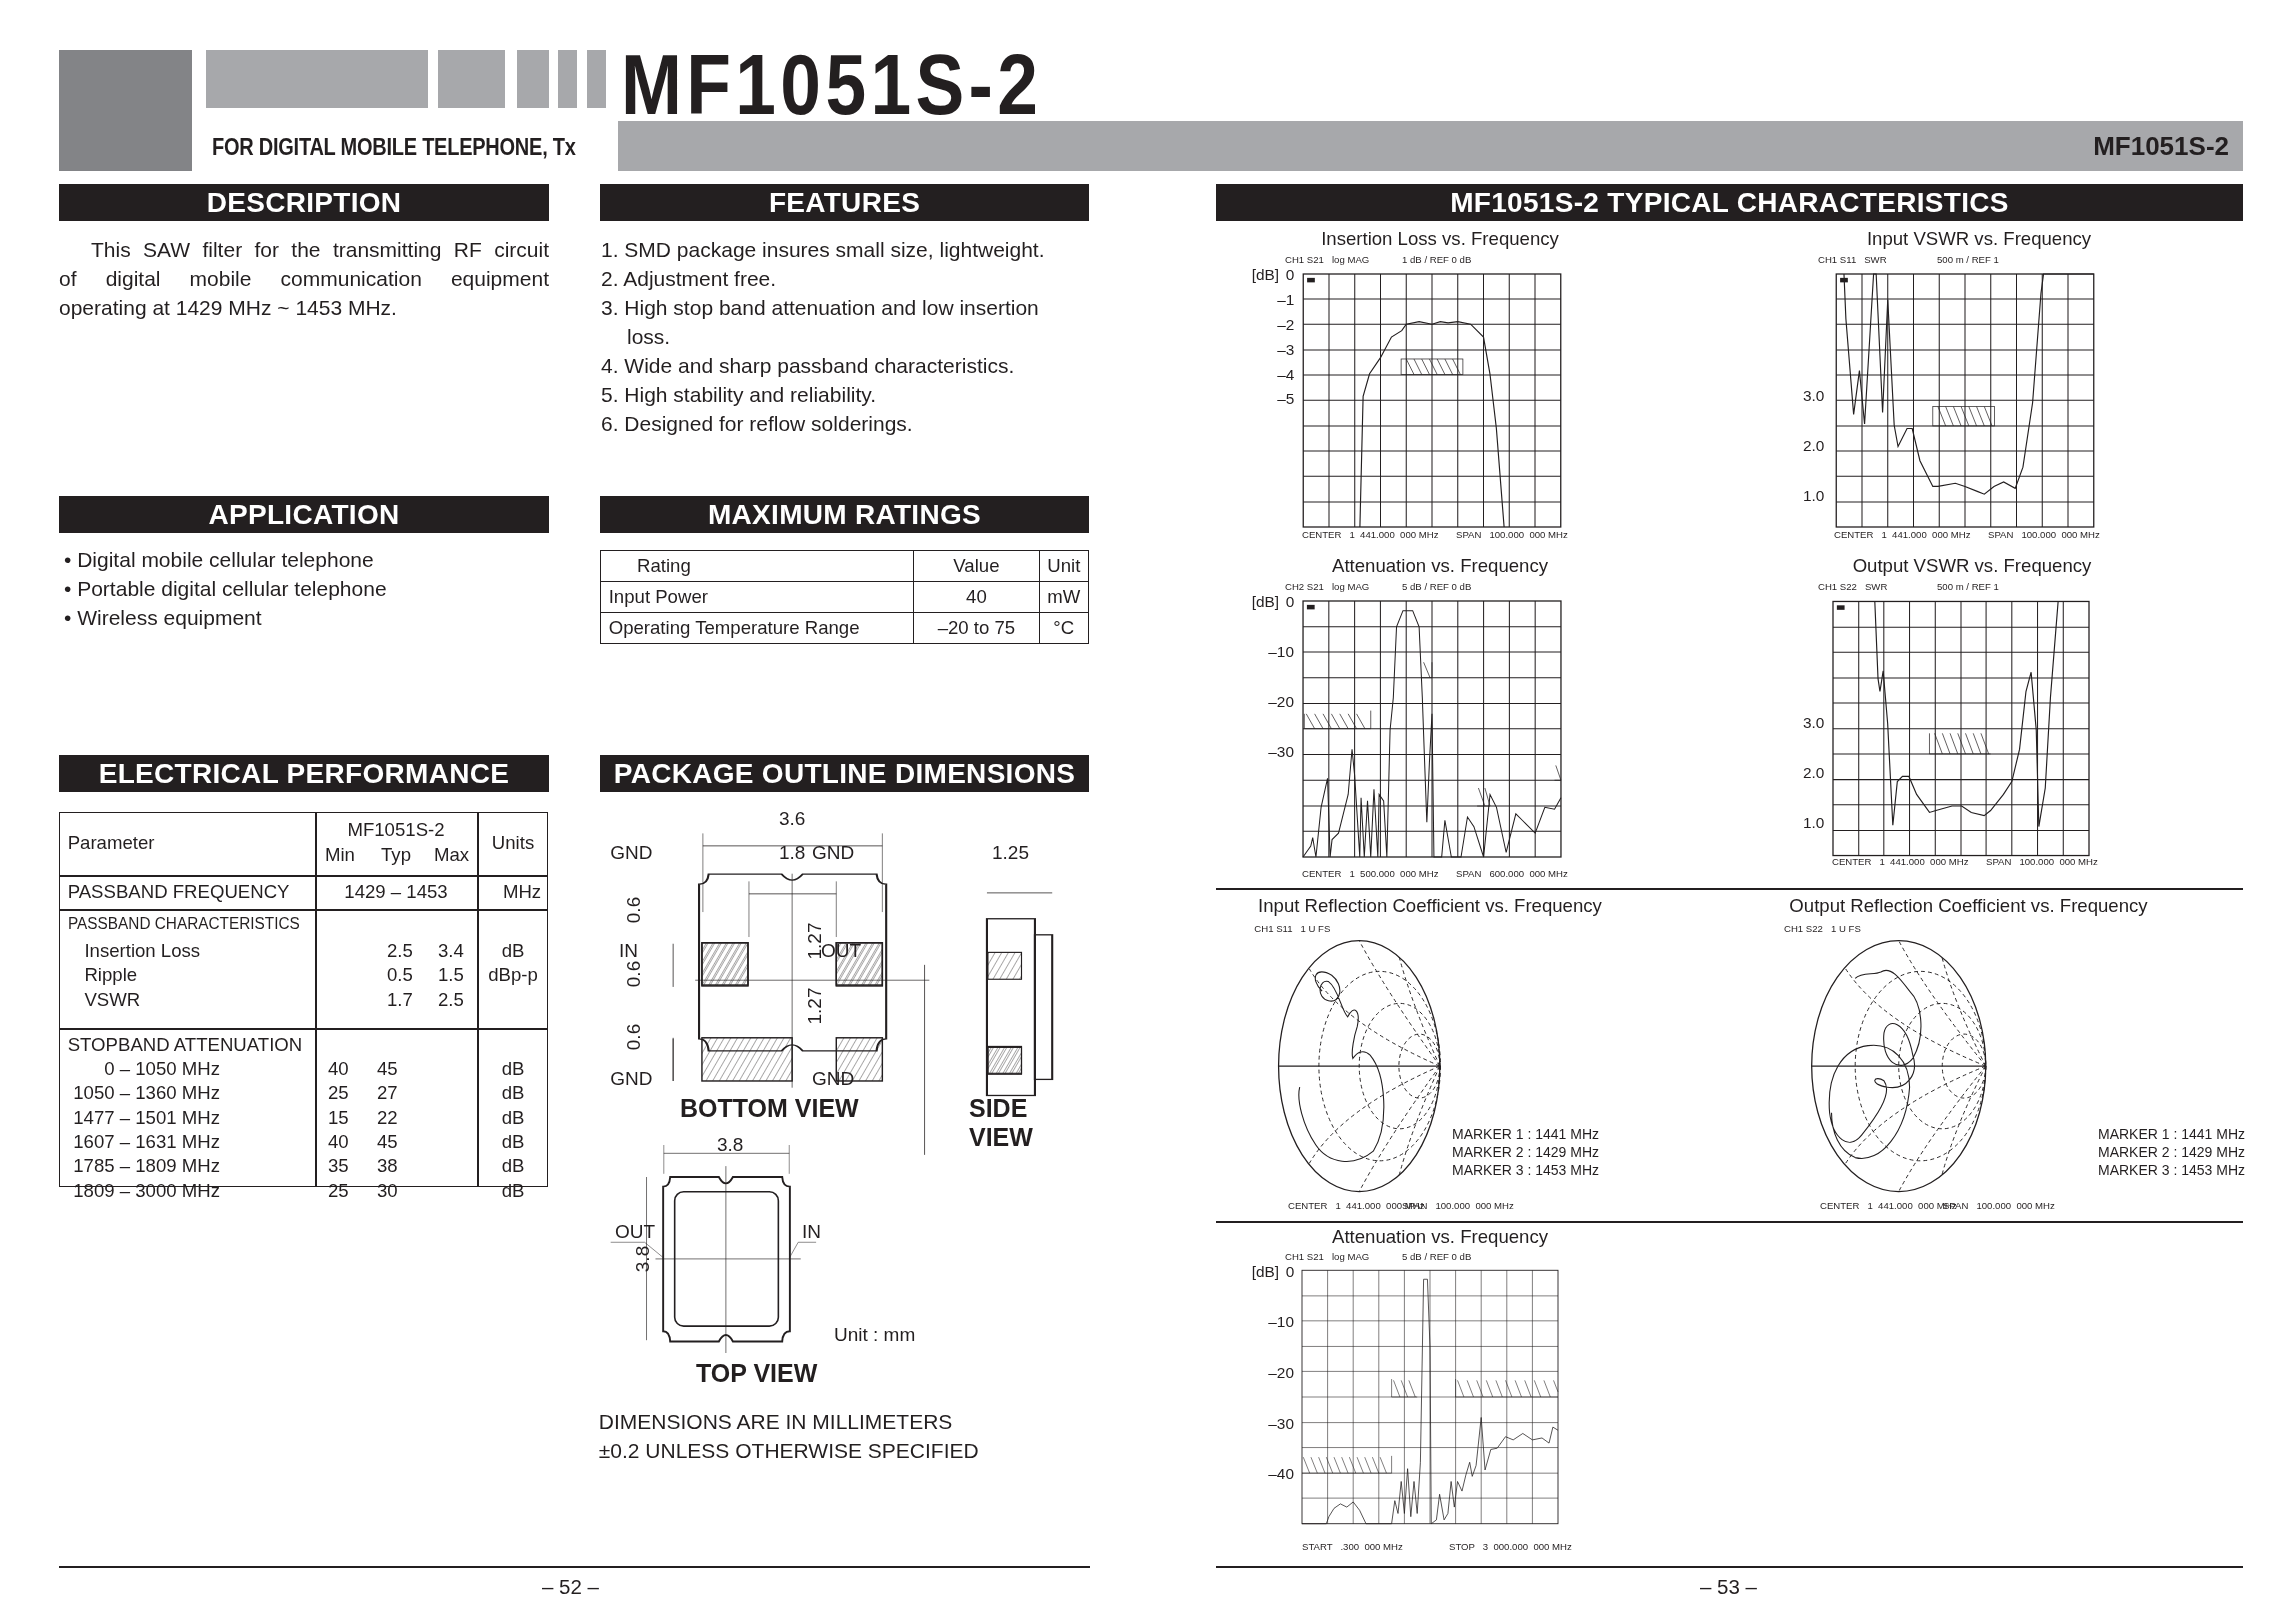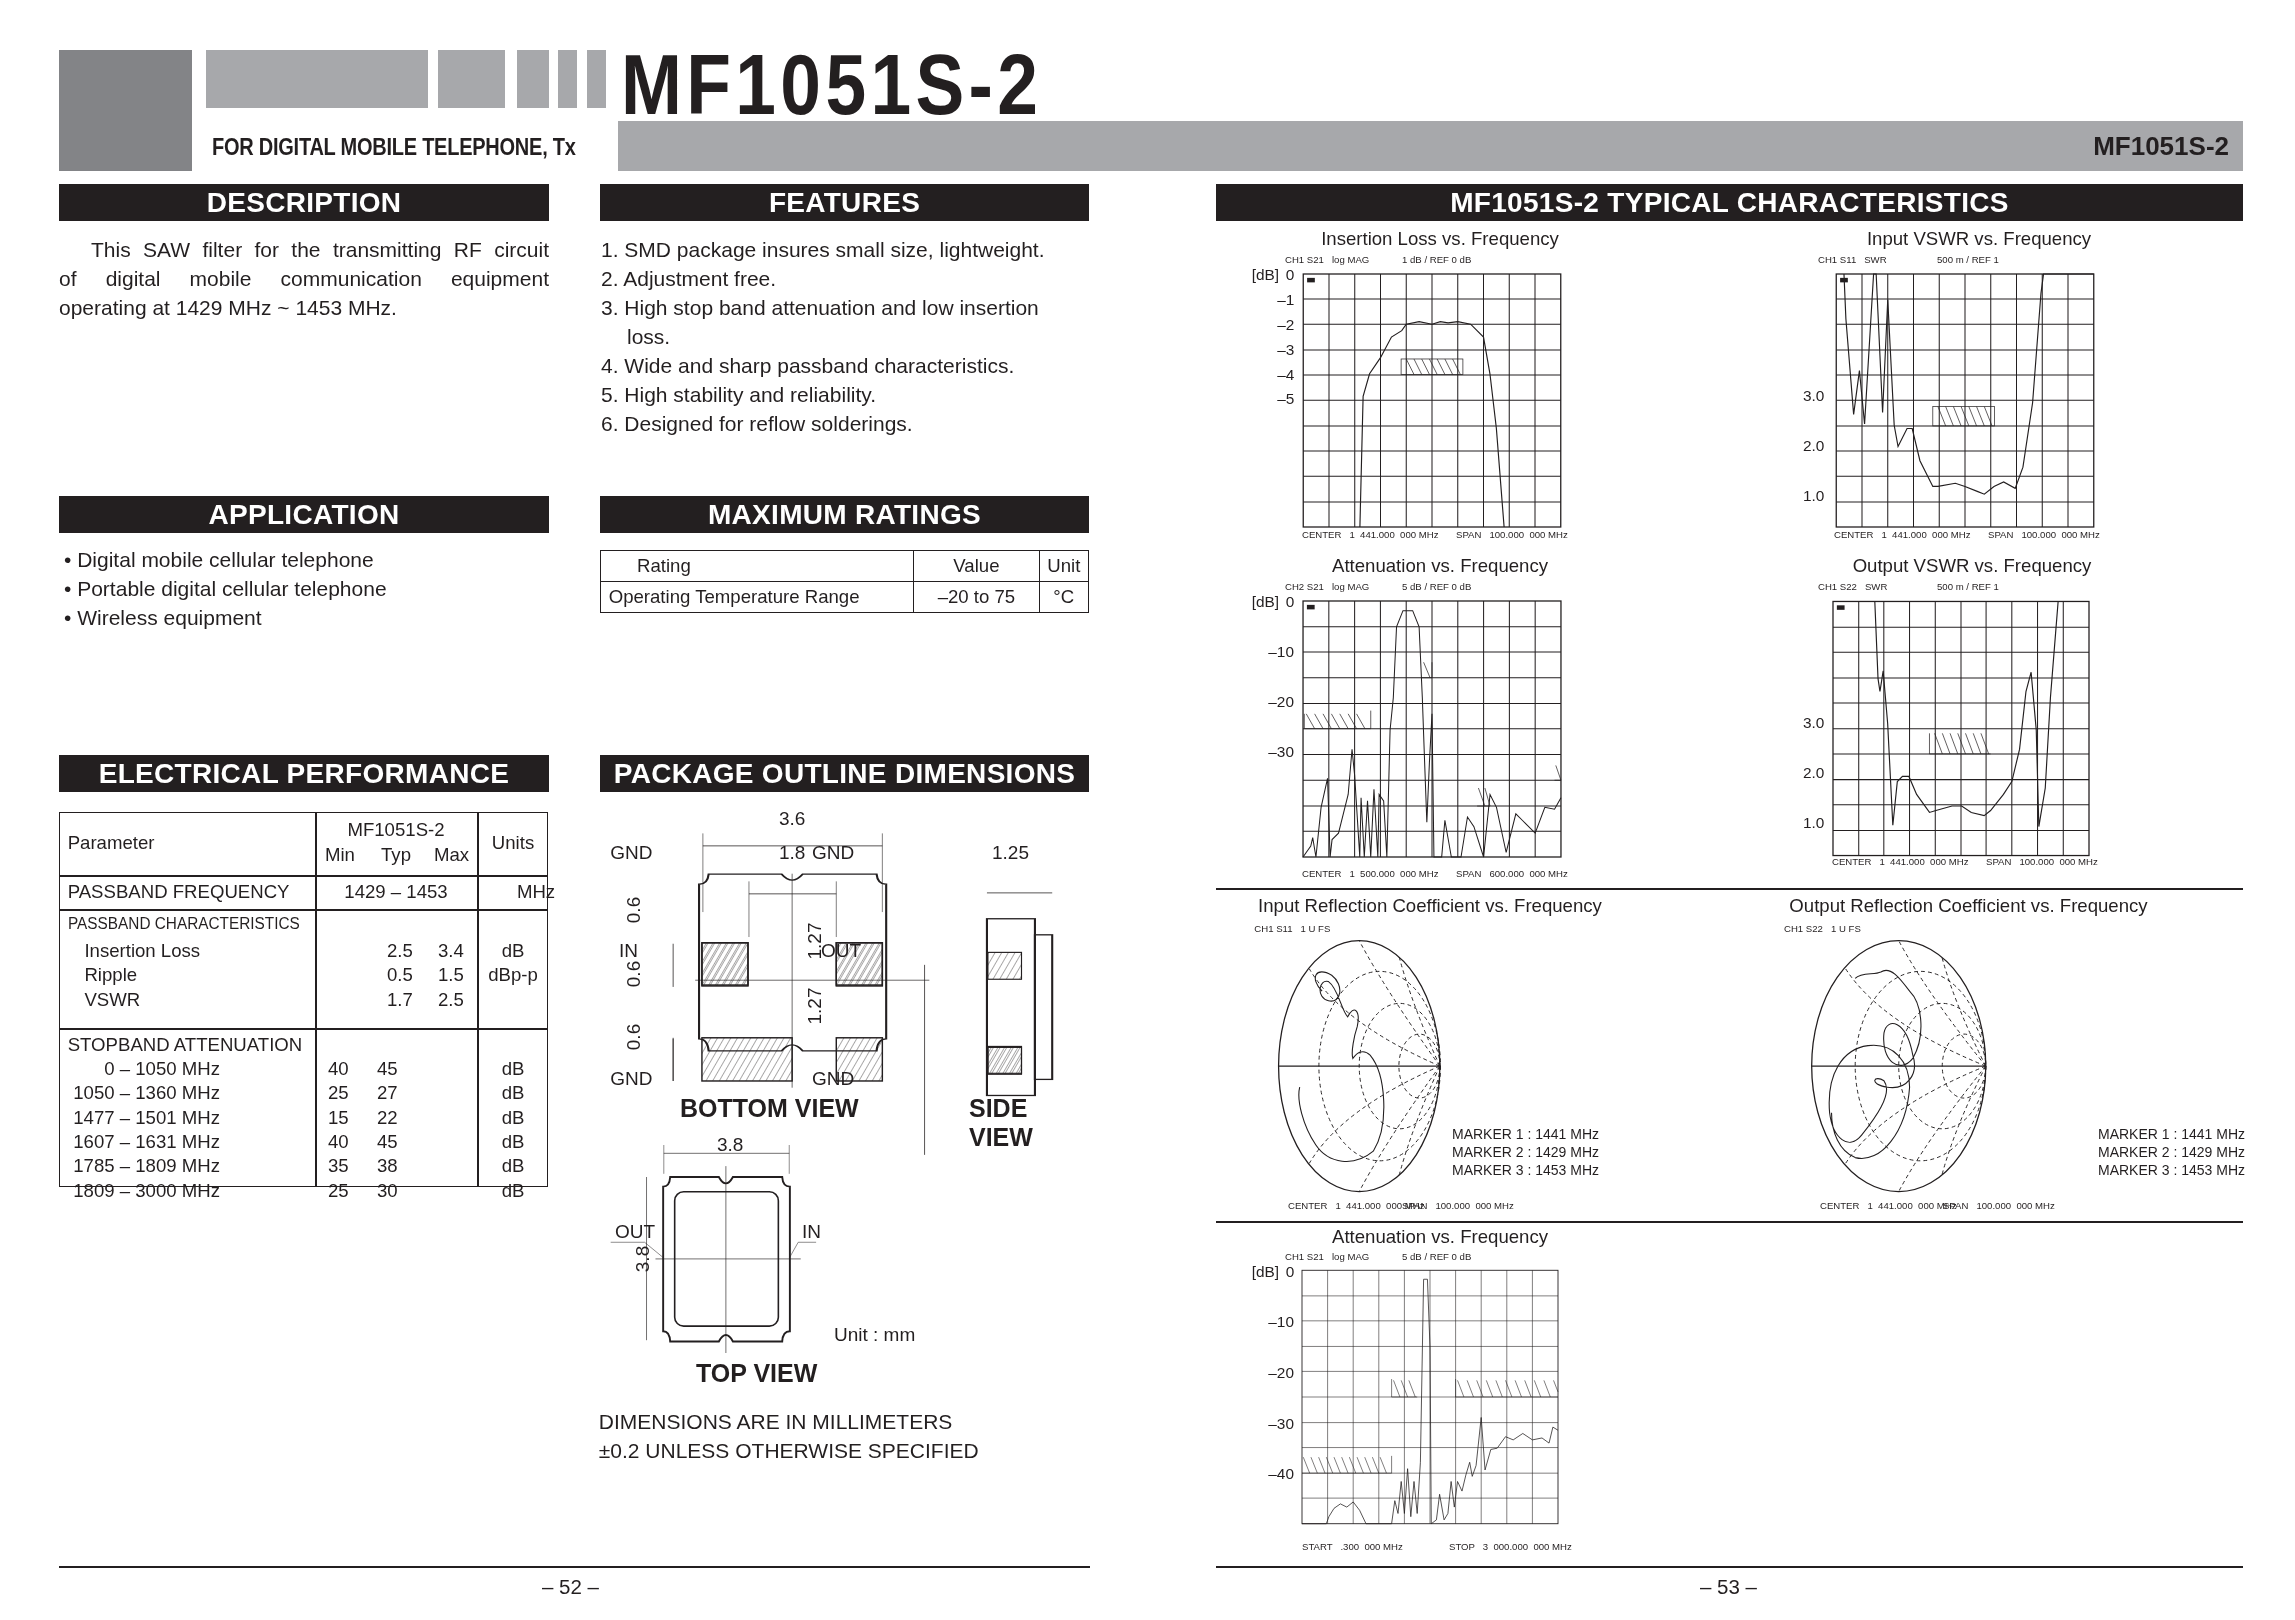--- a/index.html
+++ b/index.html
@@ -71,20 +71,25 @@
 
 <div class="abs sec-head" style="left:600px;top:496px;width:489px;height:37px;">MAXIMUM RATINGS</div>
 <table class="data" style="left:600px;top:550px;width:489px;">
   <tbody>
       <tr style="height:31px;">
     <td style="width:269px;padding-left:36px;">Rating</td>
     <td class="c" style="width:109px;">Value</td>
     <td class="c">Unit</td>
   </tr>
   <tr style="height:31px;">
+    <td>Input Power</td>
+    <td class="c">40</td>
+    <td class="c">mW</td>
+  </tr>
+  <tr style="height:31px;">
     <td>Operating Temperature Range</td>
     <td class="c">–20 to 75</td>
     <td class="c">°C</td>
   </tr>
 </tbody>
   </table>
 
 <div class="abs sec-head" style="left:59px;top:755px;width:490px;height:37px;">ELECTRICAL PERFORMANCE</div>
 <div class="abs" style="left:59px;top:812px;width:489px;height:375px;border:1.6px solid #231f20;box-sizing:border-box;font-size:18.6px;">
 
@@ -97,21 +102,21 @@
 
   <div class="abs" style="left:7.7px;top:19px;">Parameter</div>
   <div class="abs c" style="left:256px;top:6.4px;width:160px;">MF1051S-2</div>
   <div class="abs" style="left:265px;top:31px;">Min</div>
   <div class="abs" style="left:321px;top:31px;">Typ</div>
   <div class="abs" style="left:374px;top:31px;">Max</div>
   <div class="abs c" style="left:419px;top:19px;width:68px;">Units</div>
 
   <div class="abs" style="left:7.7px;top:68px;">PASSBAND FREQUENCY</div>
   <div class="abs c" style="left:256px;top:68px;width:160px;">1429 – 1453</div>
-  <div class="abs c" style="left:442px;top:68px;width:68px;">MHz</div>
+  <div class="abs c" style="left:428px;top:68px;width:68px;">MHz</div>
 
   <div class="abs" style="left:7.7px;top:101px;font-size:16.7px;transform:scaleX(0.92);transform-origin:left;">PASSBAND CHARACTERISTICS</div>
   <div class="abs" style="left:24.4px;top:127px;">Insertion Loss</div>
   <div class="abs" style="left:327px;top:127px;">2.5</div>
   <div class="abs" style="left:378px;top:127px;">3.4</div>
   <div class="abs c" style="left:419px;top:127px;width:68px;">dB</div>
   <div class="abs" style="left:24.4px;top:151px;">Ripple</div>
   <div class="abs" style="left:327px;top:151px;">0.5</div>
   <div class="abs" style="left:378px;top:151px;">1.5</div>
   <div class="abs c" style="left:419px;top:151px;width:68px;">dBp-p</div>

